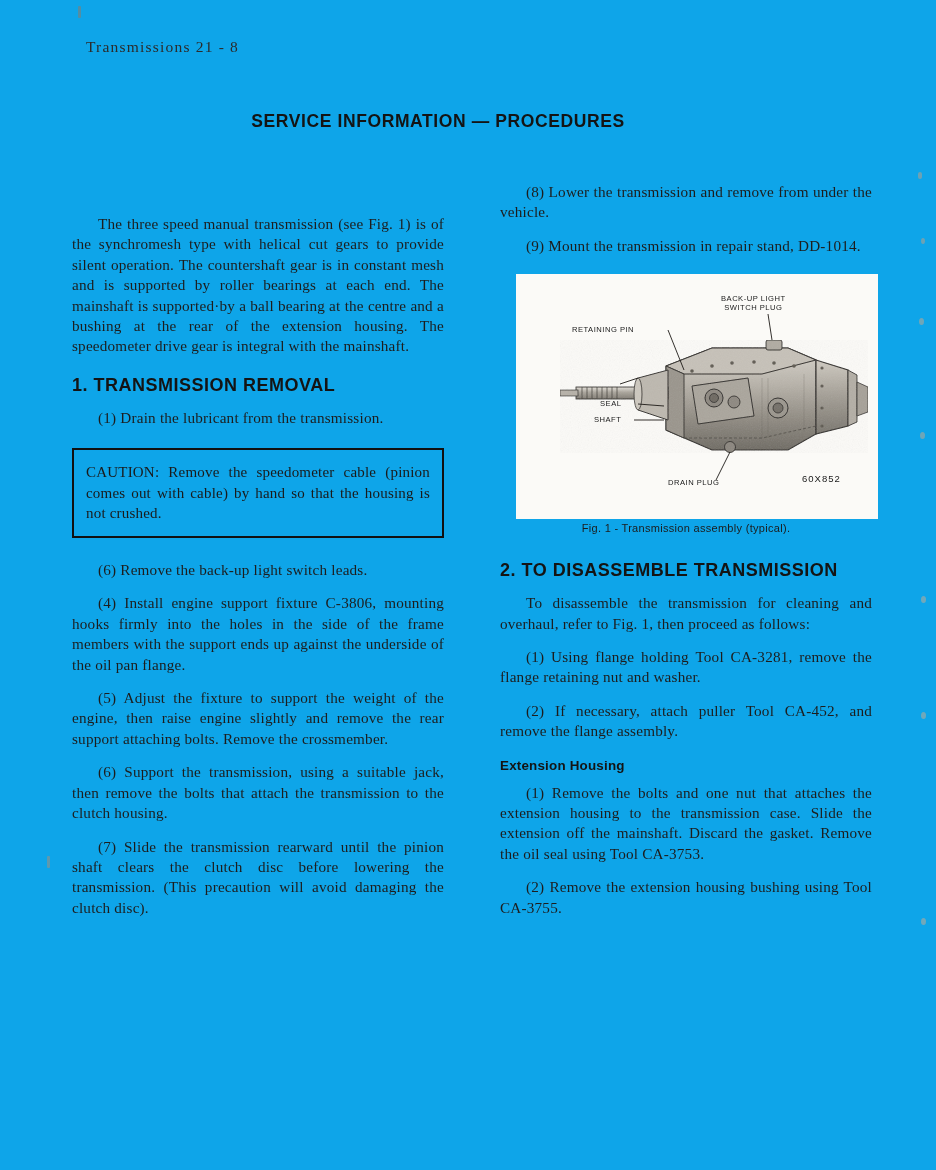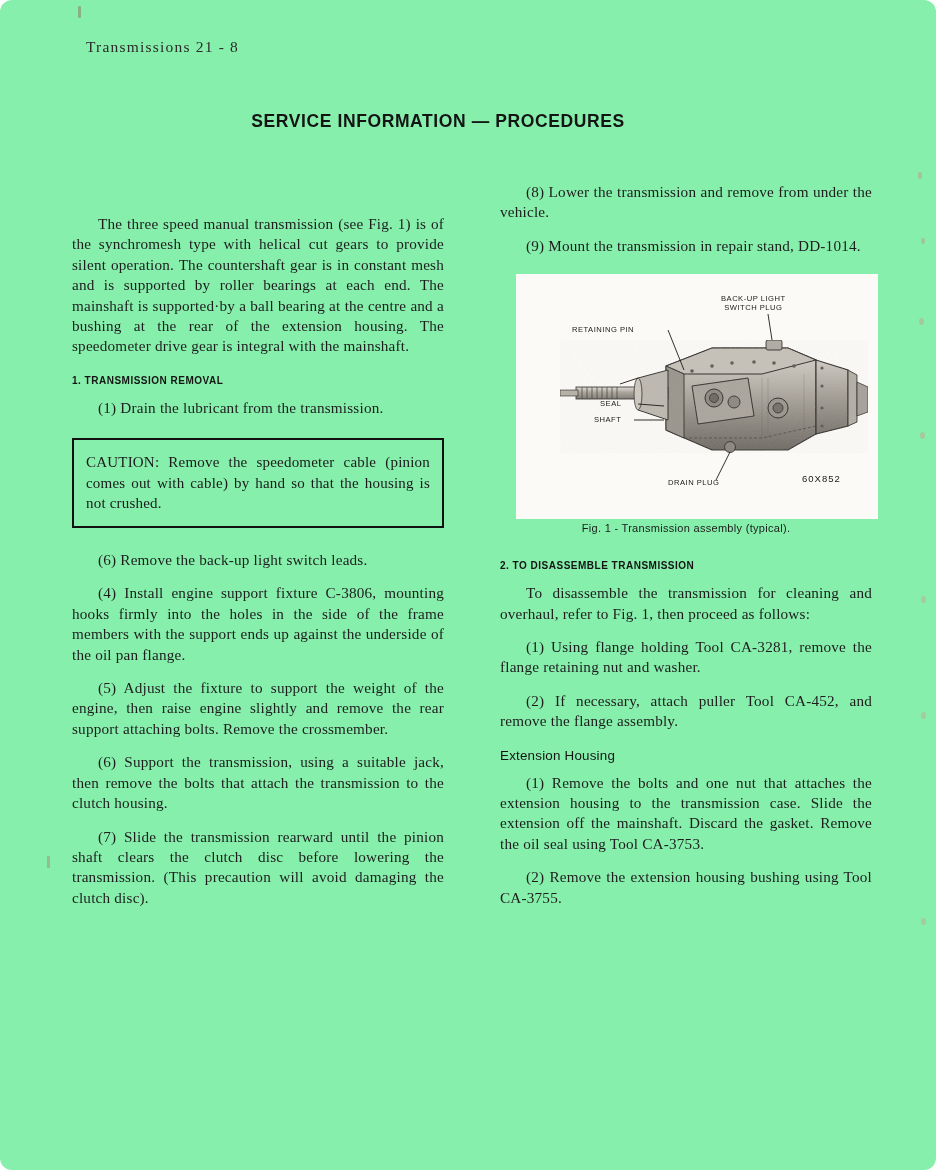--- a/index.html
+++ b/index.html
@@ -11,22 +11,21 @@
     height: 1170px;
     background: #ffffff;
     font-family: "Liberation Serif", serif;
     color: #1a1a1a;
     position: relative;
     overflow: hidden;
   }
   .page {
     position: absolute;
     inset: 0;
-    background: #86efac;
-    border-radius: 12px;
+    background: #0ea5e9;
   }
   
   .speck {
     position: absolute;
     background: #c9b8a8;
     border-radius: 50%;
     opacity: 0.55;
   }
   .header-line {
     position: absolute;
@@ -72,28 +71,28 @@
     text-justify: inter-word;
     letter-spacing: 0.2px;
     color: #1d1d1d;
   }
   p.body.indent { text-indent: 26px; }
 
   h2.section {
     margin: 18px 0 12px 0;
     font-family: "Liberation Sans", sans-serif;
     font-weight: bold;
-    font-size: 10px;
+    font-size: 18px;
     letter-spacing: 0.5px;
     color: #141414;
   }
   h3.sub {
     margin: 16px 0 10px 0;
     font-family: "Liberation Sans", sans-serif;
-    font-weight: normal;
+    font-weight: bold;
     font-size: 13.4px;
     letter-spacing: 0.2px;
     color: #141414;
   }
   .caution {
     border: 2px solid #111;
     padding: 12px 12px 12px 12px;
     margin: 20px 0 22px 0;
   }
   .caution p {

